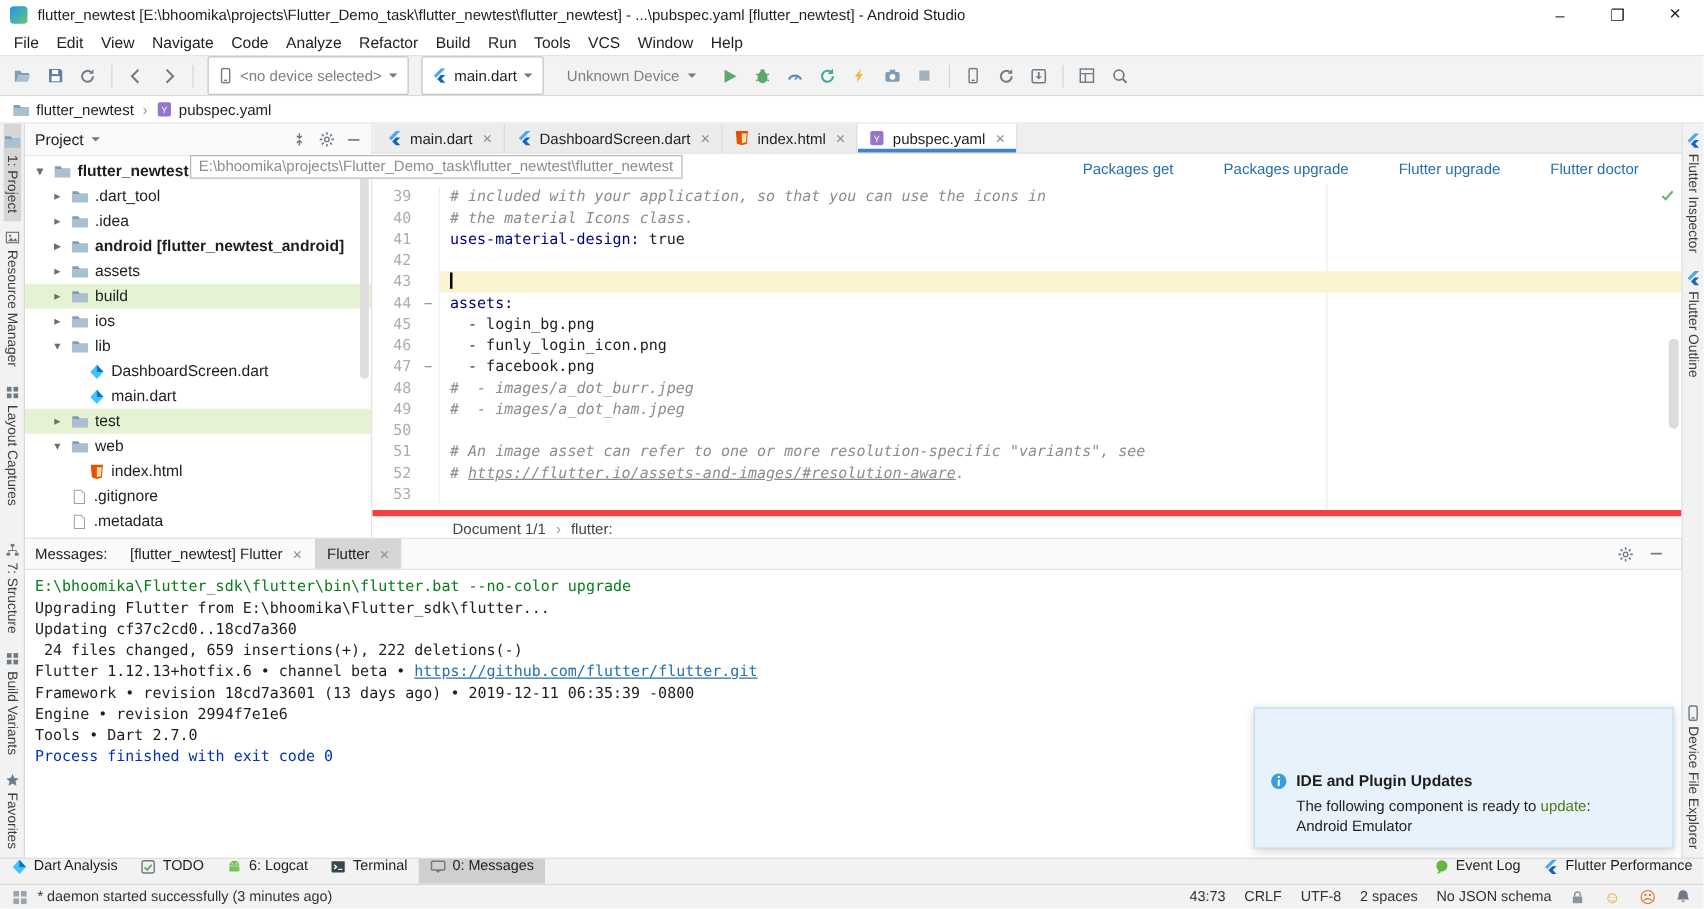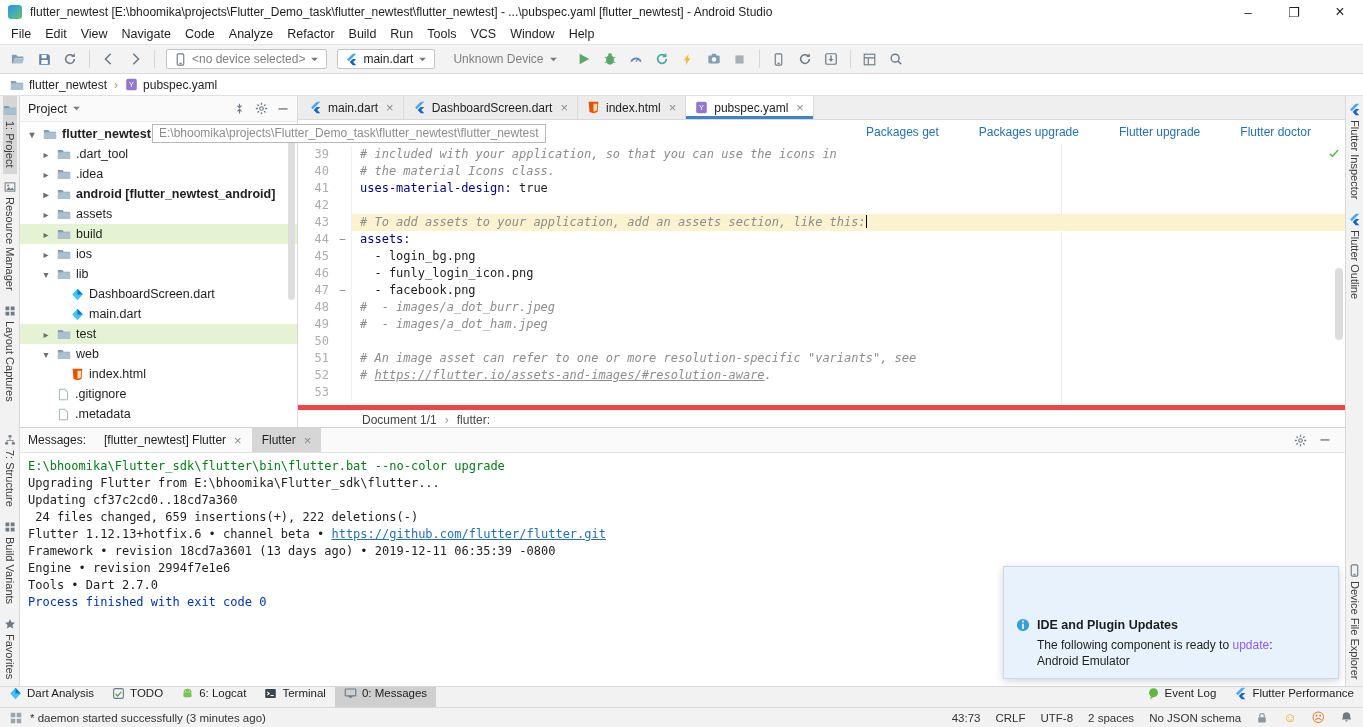--- a/index.html
+++ b/index.html
@@ -16,21 +16,21 @@
   .win-btn.close{font-size:16px;}
 
   
   .menubar{flex:0 0 20px;display:flex;align-items:center;background:#fff;padding-left:4px;}
   .menu-item{padding:0 7px;font-size:12.5px;white-space:nowrap;}
 
   
   .toolbar{flex:0 0 30px;display:flex;align-items:center;background:#f3f3f3;border-top:1px solid #e3e3e3;border-bottom:1px solid #dcdcdc;padding:0 6px;gap:2px;}
   .tbic{width:24px;height:24px;display:inline-flex;align-items:center;justify-content:center;}
   .tb-sep{width:1px;height:18px;background:#d6d6d6;margin:0 5px;}
-  .combo{display:flex;align-items:center;gap:5px;border:1px solid #c4c4c4;border-radius:2px;background:#fff;height:20px;padding:0 7px;margin:0 4px;white-space:nowrap;}
+  .combo{display:flex;align-items:center;gap:5px;border:1px solid #c4c4c4;border-radius:2px;background:#fff;height:31px;padding:0 7px;margin:0 4px;white-space:nowrap;}
   .combo.borderless{border-color:transparent;background:transparent;}
   .combo-label{font-size:12px;}
   .muted{color:#808080;}
   .ic{display:inline-flex;align-items:center;justify-content:center;line-height:0;}
 
   
   .crumb-bar{flex:0 0 22px;display:flex;align-items:center;background:#fff;border-bottom:1px solid #e0e0e0;padding-left:10px;gap:5px;font-size:12px;}
   .crumb-sep{color:#9a9a9a;padding:0 2px;}
 
   
@@ -95,21 +95,21 @@
   .cl-cmd{color:#067d17;}
   .cl-p{color:#1e1e1e;}
   .cl-link{color:#2470b3;text-decoration:underline;}
   .cl-sys{color:#0033b3;}
 
   
   .notification{position:absolute;right:24px;bottom:48px;width:336px;background:#e7f2fc;border:1px solid #c3d9ee;box-shadow:0 2px 8px rgba(0,0,0,.18);padding:9px 12px;z-index:60;}
   .notif-title-row{display:flex;align-items:center;gap:7px;margin-top:42px;}
   .notif-title{font-weight:bold;font-size:12.5px;}
   .notif-body{margin-top:5px;font-size:12px;line-height:16px;padding-left:21px;}
-  .notif-link{color:#8b5cf6;}
+  .notif-link{color:#4d7c0f;}
 
   
   .bottombar{flex:0 0 21px;display:flex;align-items:center;background:#f2f2f2;border-top:1px solid #d9d9d9;font-size:11.5px;}
   .tool-btn{height:100%;display:flex;align-items:flex-start;gap:5px;padding:0 9px;white-space:nowrap;}
   .tool-btn.active{background:#cfcfcf;}
   .bb-spacer{flex:1;}
 
   
   .statusbar{flex:0 0 20px;display:flex;align-items:center;background:#f2f2f2;border-top:1px solid #d9d9d9;padding:0 10px;font-size:11.5px;color:#333;gap:8px;}
   .status-right{margin-left:auto;display:flex;align-items:center;gap:15px;}
@@ -626,21 +626,21 @@
               <span class="flutter-link">Flutter upgrade</span>
               <span class="flutter-link">Flutter doctor</span>
             </div>
           <div class="code-wrap">
             <div class="margin-guide"></div>
             <div class="code-lines">
                 <div class="code-line"><span class="gutter">39</span><span class="fold"></span><span class="code-text"><span class="sg-c"># included with your application, so that you can use the icons in</span></span></div>
                 <div class="code-line"><span class="gutter">40</span><span class="fold"></span><span class="code-text"><span class="sg-c"># the material Icons class.</span></span></div>
                 <div class="code-line"><span class="gutter">41</span><span class="fold"></span><span class="code-text"><span class="sg-k">uses-material-design:</span><span class="sg-v"> true</span></span></div>
                 <div class="code-line"><span class="gutter">42</span><span class="fold"></span><span class="code-text"></span></div>
-                <div class="code-line current"><span class="gutter">43</span><span class="fold"></span><span class="code-text"><span class="sg-c"># To add assets to your application, add an assets section, like this:</span><span class="caret"></span></span></div>
+                <div class="code-line current"><span class="gutter">43</span><span class="fold"></span><span class="code-text"><span class="caret"></span></span></div>
                 <div class="code-line"><span class="gutter">44</span><span class="fold">−</span><span class="code-text"><span class="sg-k">assets:</span></span></div>
                 <div class="code-line"><span class="gutter">45</span><span class="fold"></span><span class="code-text"><span class="sg-v">  - login_bg.png</span></span></div>
                 <div class="code-line"><span class="gutter">46</span><span class="fold"></span><span class="code-text"><span class="sg-v">  - funly_login_icon.png</span></span></div>
                 <div class="code-line"><span class="gutter">47</span><span class="fold">−</span><span class="code-text"><span class="sg-v">  - facebook.png</span></span></div>
                 <div class="code-line"><span class="gutter">48</span><span class="fold"></span><span class="code-text"><span class="sg-c">#  - images/a_dot_burr.jpeg</span></span></div>
                 <div class="code-line"><span class="gutter">49</span><span class="fold"></span><span class="code-text"><span class="sg-c">#  - images/a_dot_ham.jpeg</span></span></div>
                 <div class="code-line"><span class="gutter">50</span><span class="fold"></span><span class="code-text"></span></div>
                 <div class="code-line"><span class="gutter">51</span><span class="fold"></span><span class="code-text"><span class="sg-c"># An image asset can refer to one or more resolution-specific "variants", see</span></span></div>
                 <div class="code-line"><span class="gutter">52</span><span class="fold"></span><span class="code-text"><span class="sg-c"># </span><span class="sg-cl">https://flutter.io/assets-and-images/#resolution-aware</span><span class="sg-c">.</span></span></div>
                 <div class="code-line"><span class="gutter">53</span><span class="fold"></span><span class="code-text"></span></div>

